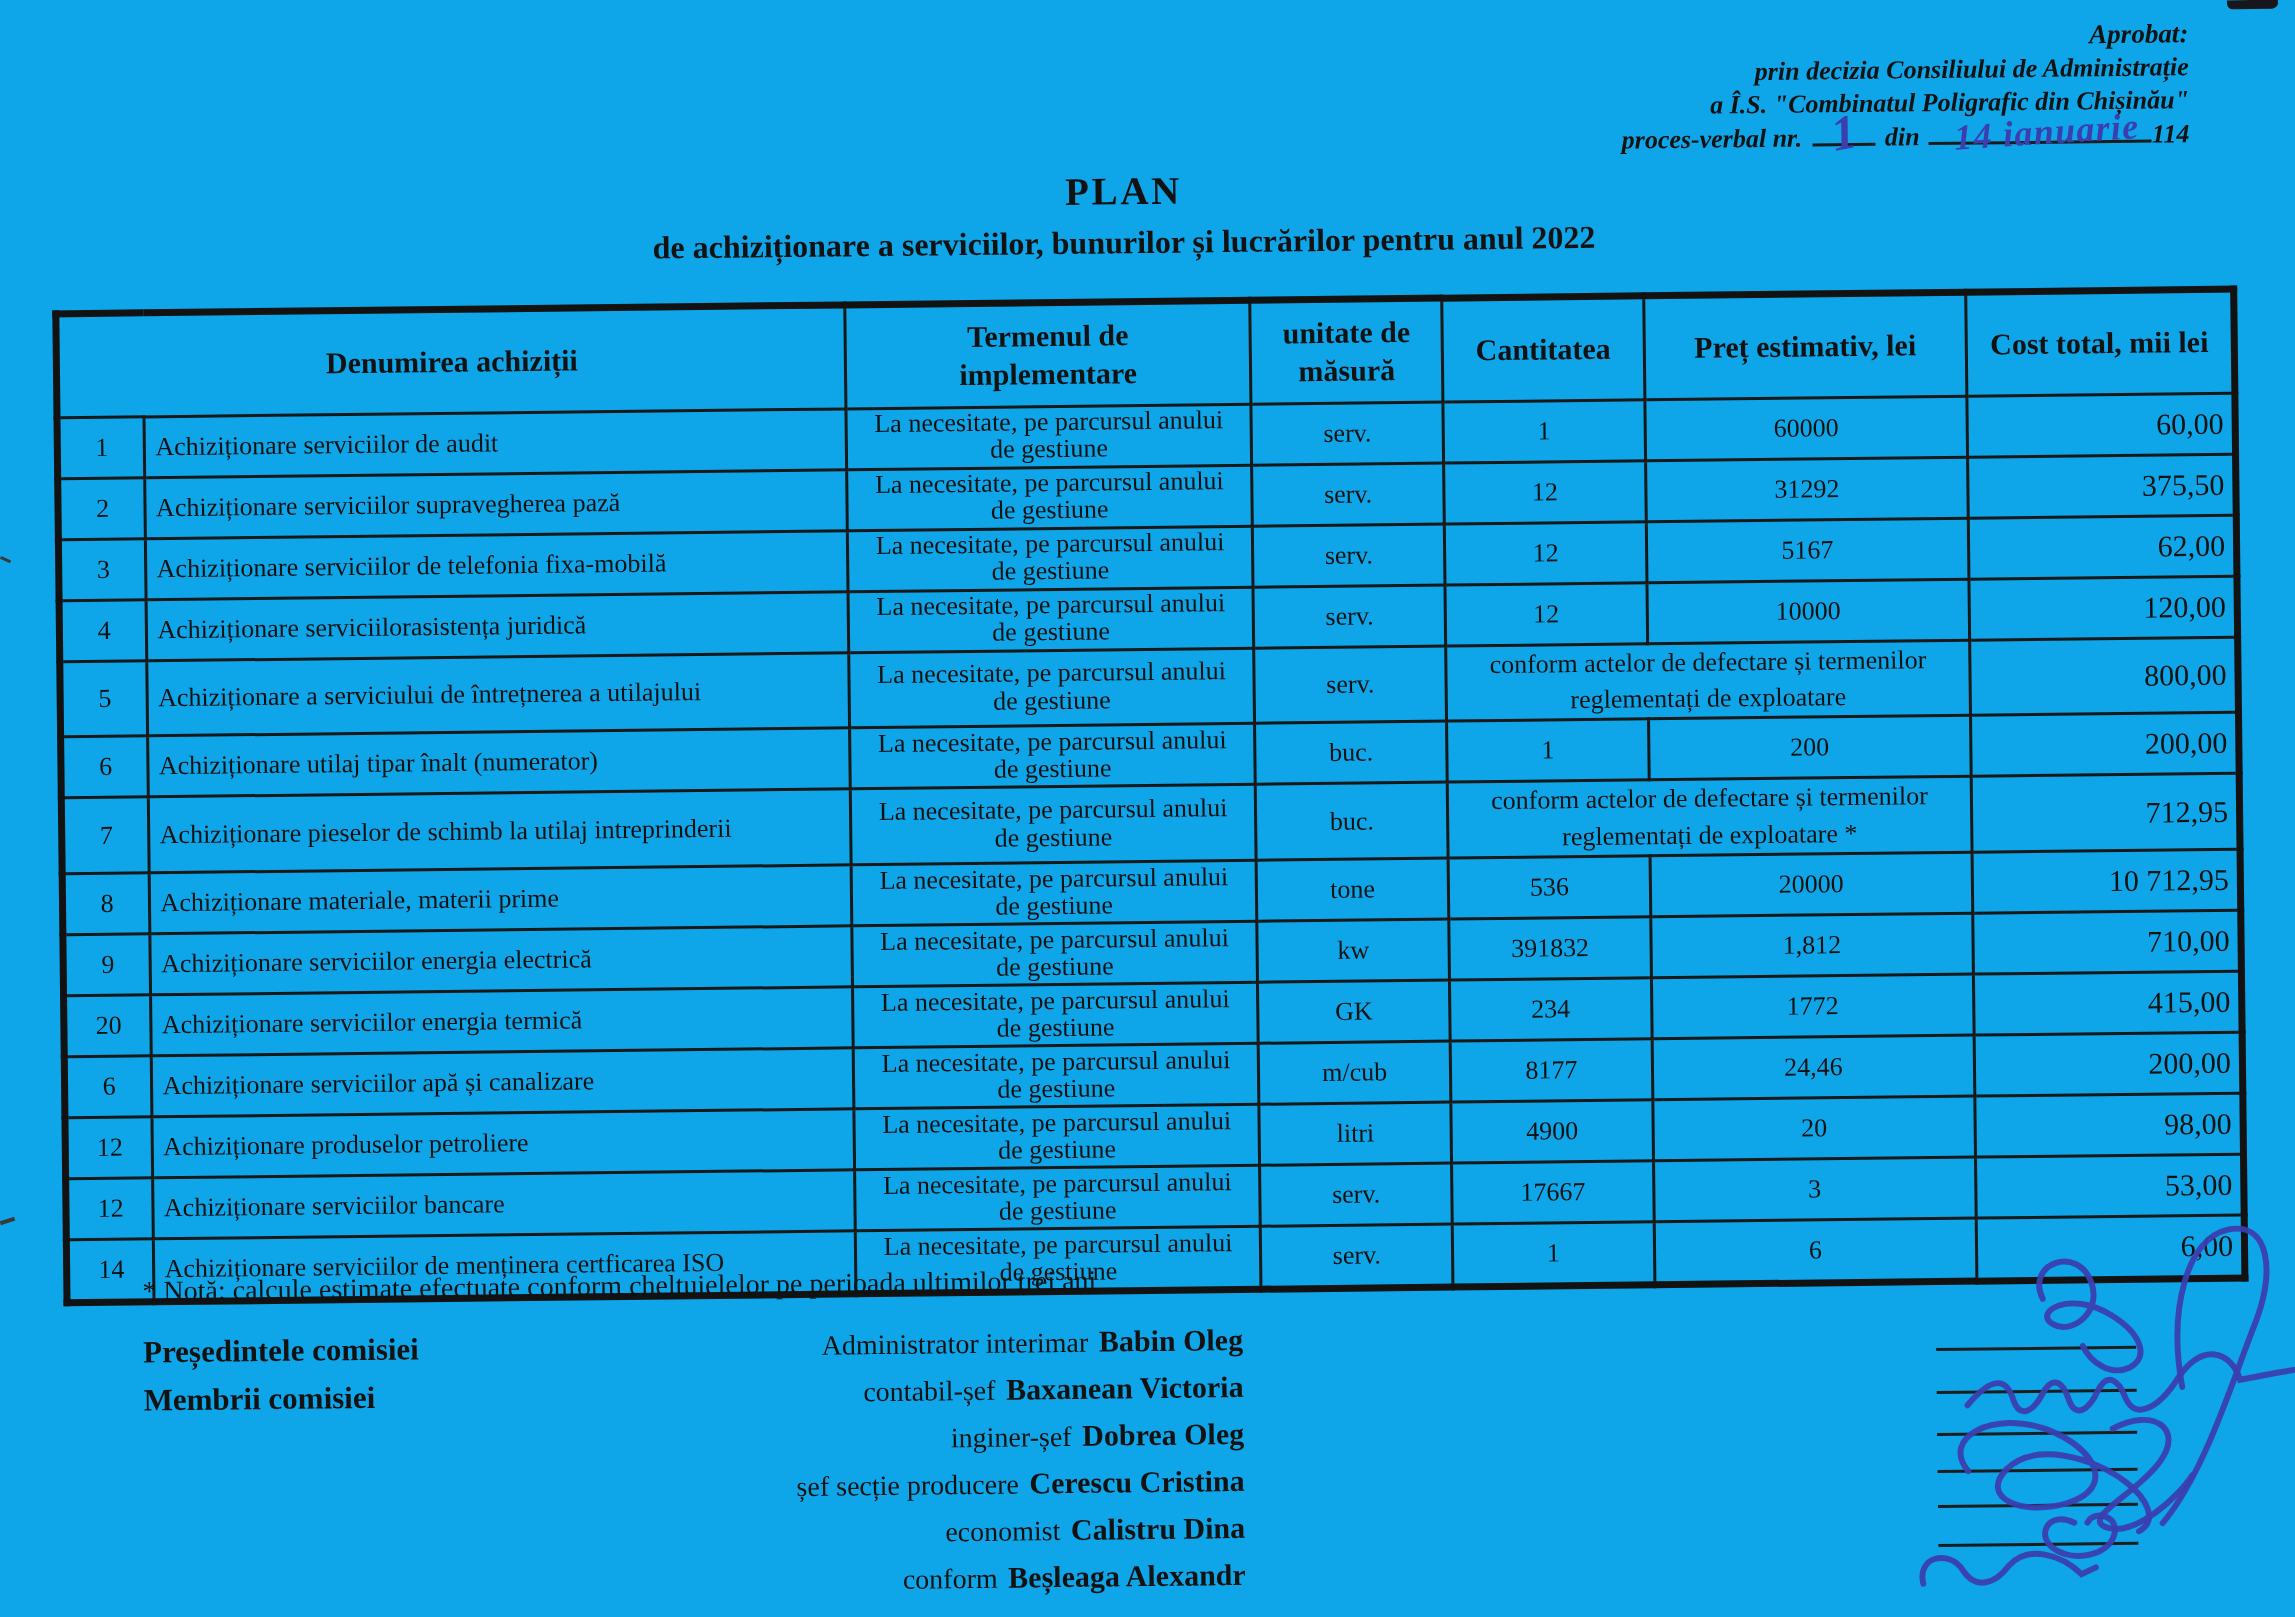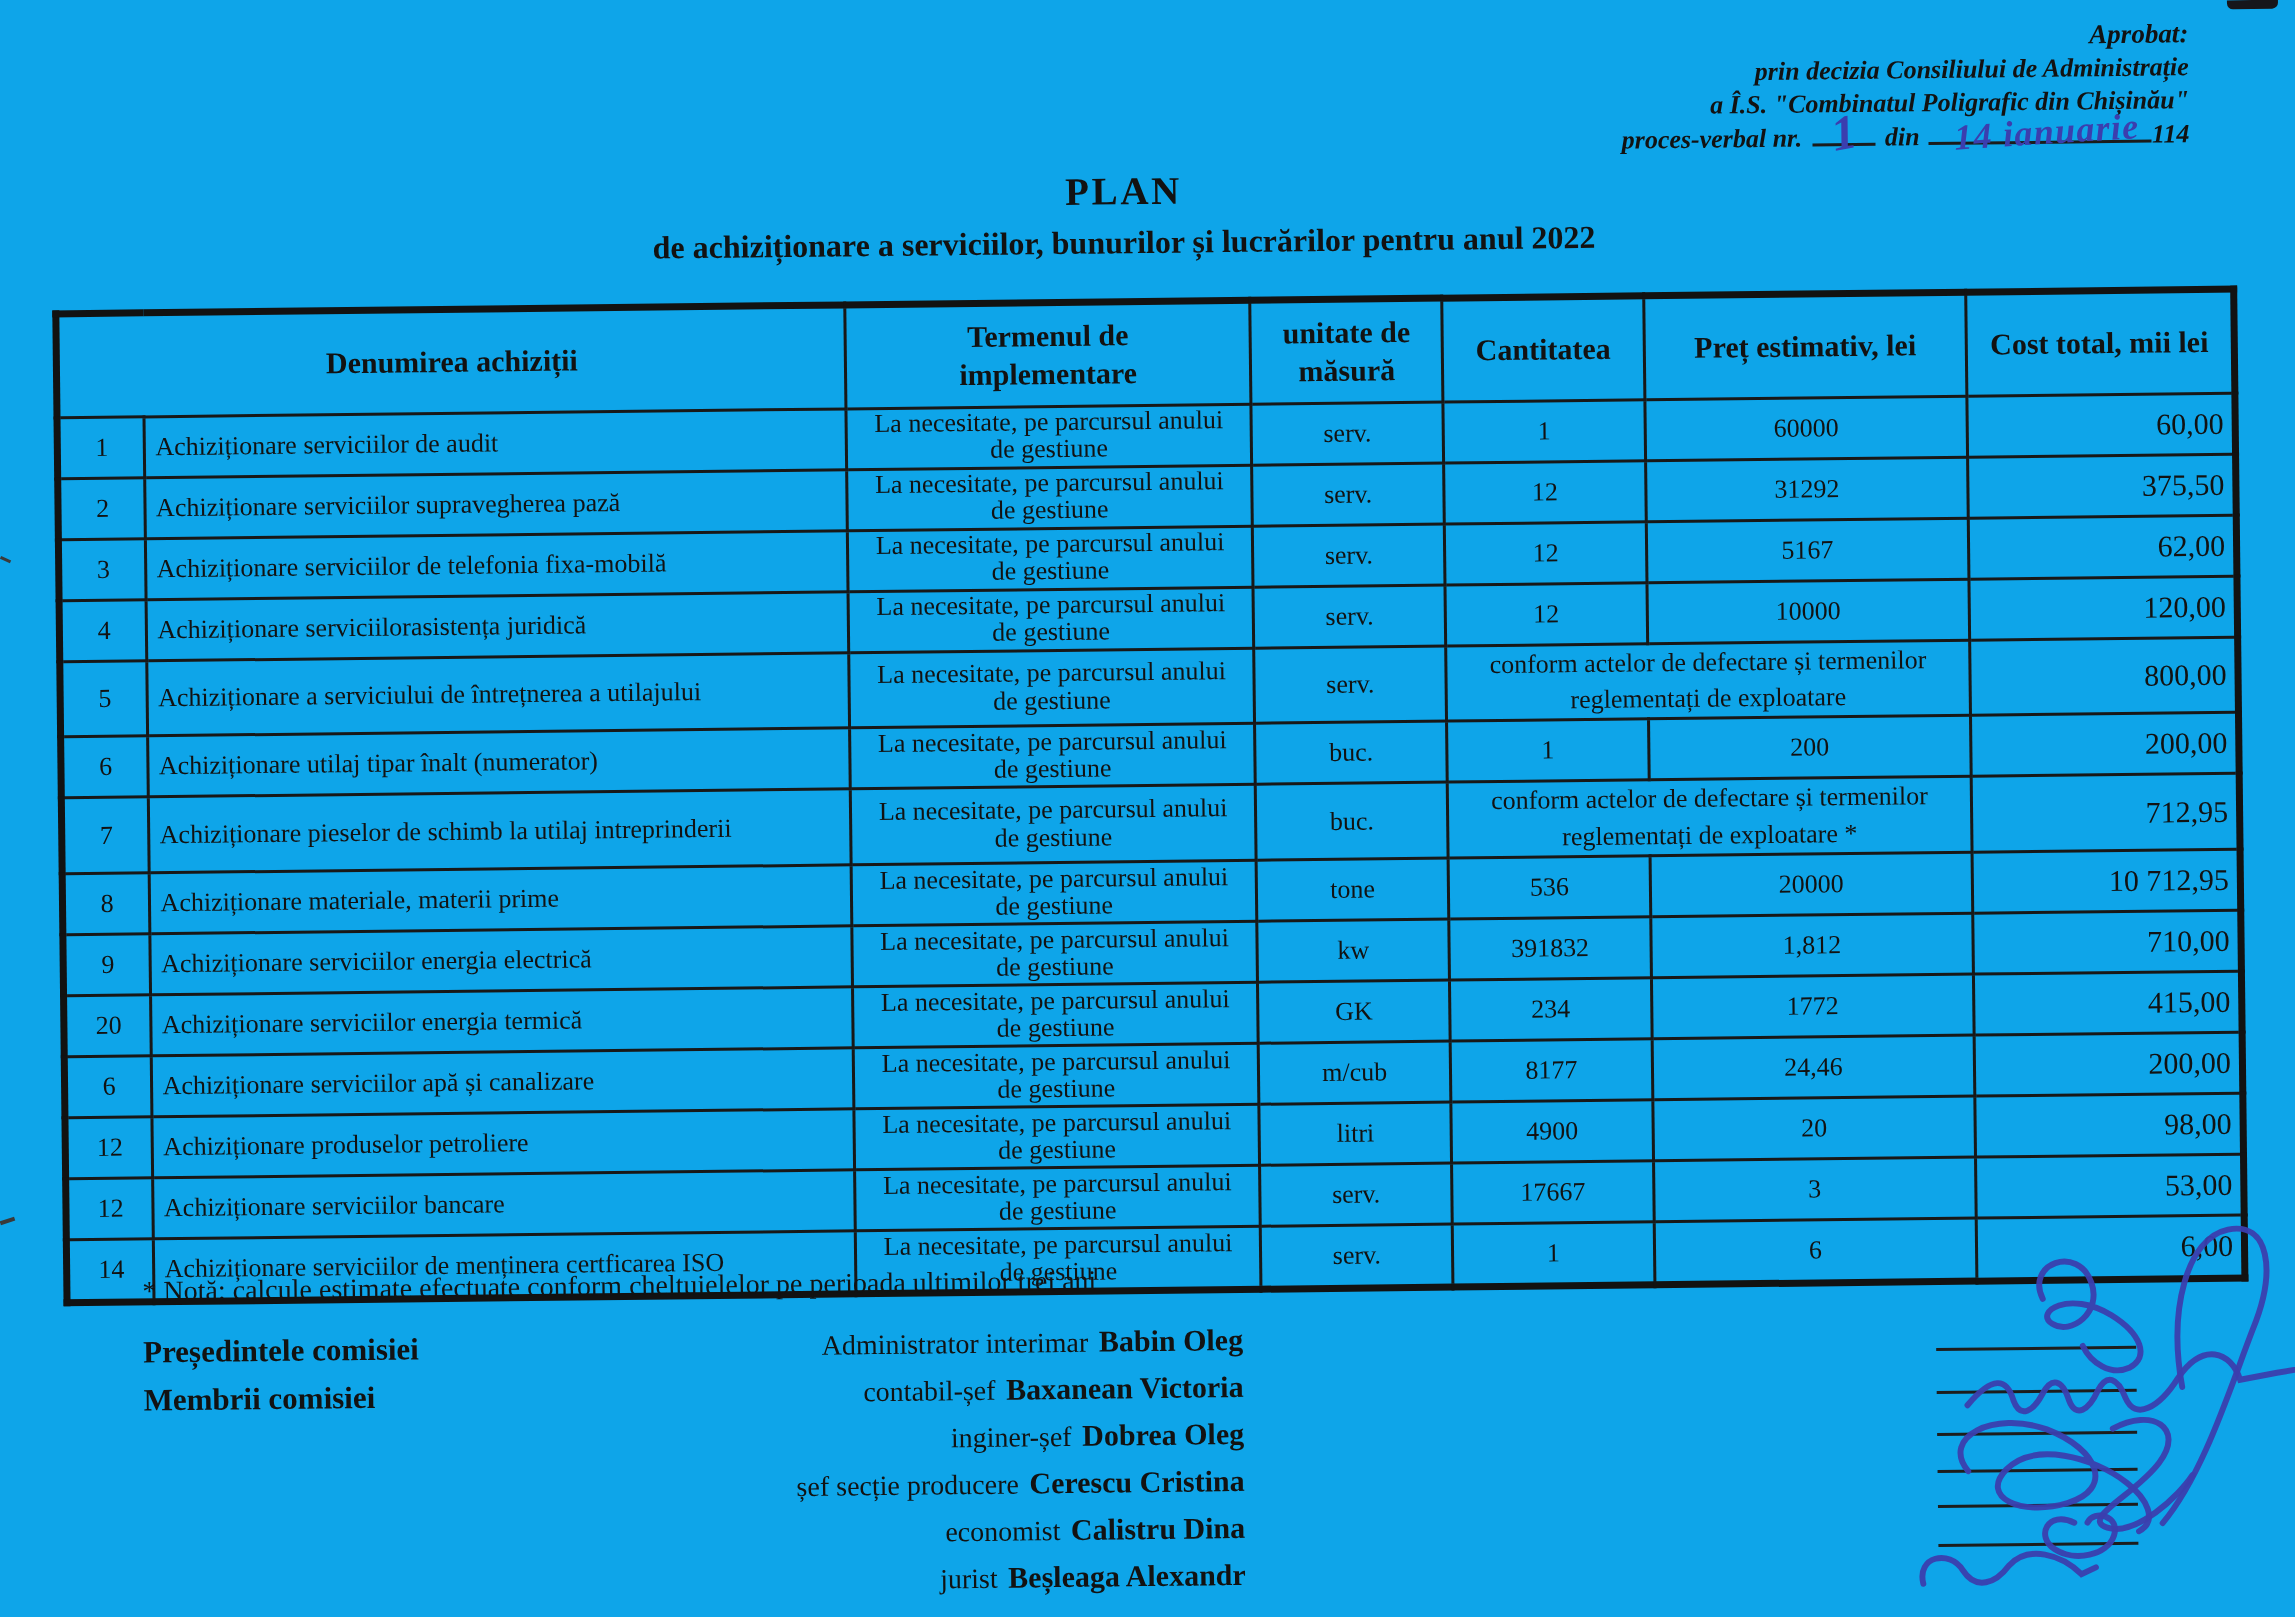--- a/index.html
+++ b/index.html
@@ -319,21 +319,21 @@
       <div>Președintele comisiei</div>
       <div>Membrii comisiei</div>
     </div>
 
     <div class="sig-right">
       <div><span class="role">Administrator interimar</span><span class="name">Babin Oleg</span></div>
       <div><span class="role">contabil-șef</span><span class="name">Baxanean Victoria</span></div>
       <div><span class="role">inginer-șef</span><span class="name">Dobrea Oleg</span></div>
       <div><span class="role">șef secție producere</span><span class="name">Cerescu Cristina</span></div>
       <div><span class="role">economist</span><span class="name">Calistru Dina</span></div>
-      <div><span class="role">jurist</span><span class="name">Beșleaga Alexandr</span></div>
+      <div><span class="role">conform</span><span class="name">Beșleaga Alexandr</span></div>
     </div>
 
     <div class="sig-rule" style="top:1357px"></div>
     <div class="sig-rule" style="top:1400px"></div>
     <div class="sig-rule" style="top:1442px"></div>
     <div class="sig-rule" style="top:1479px"></div>
     <div class="sig-rule" style="top:1514px"></div>
     <div class="sig-rule" style="top:1553px"></div>
 
     <svg class="ink" width="422" height="389" viewBox="0 0 640 590">

